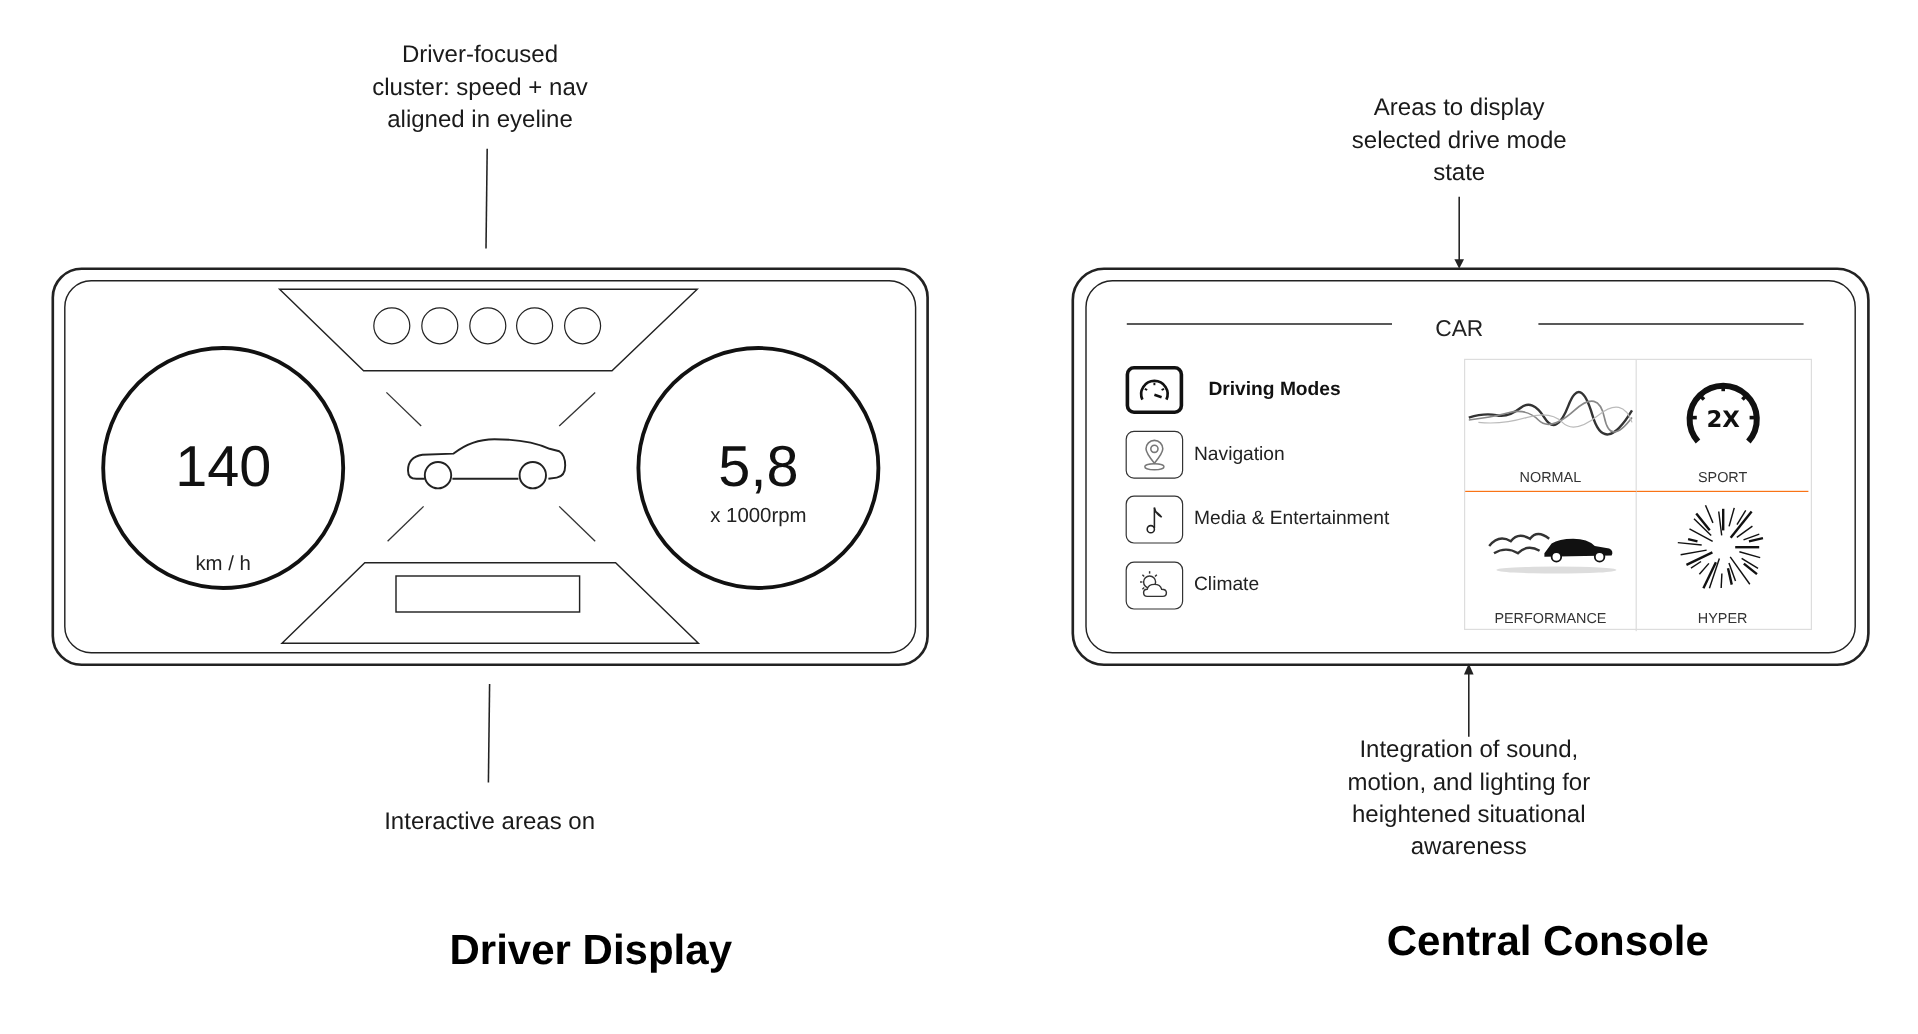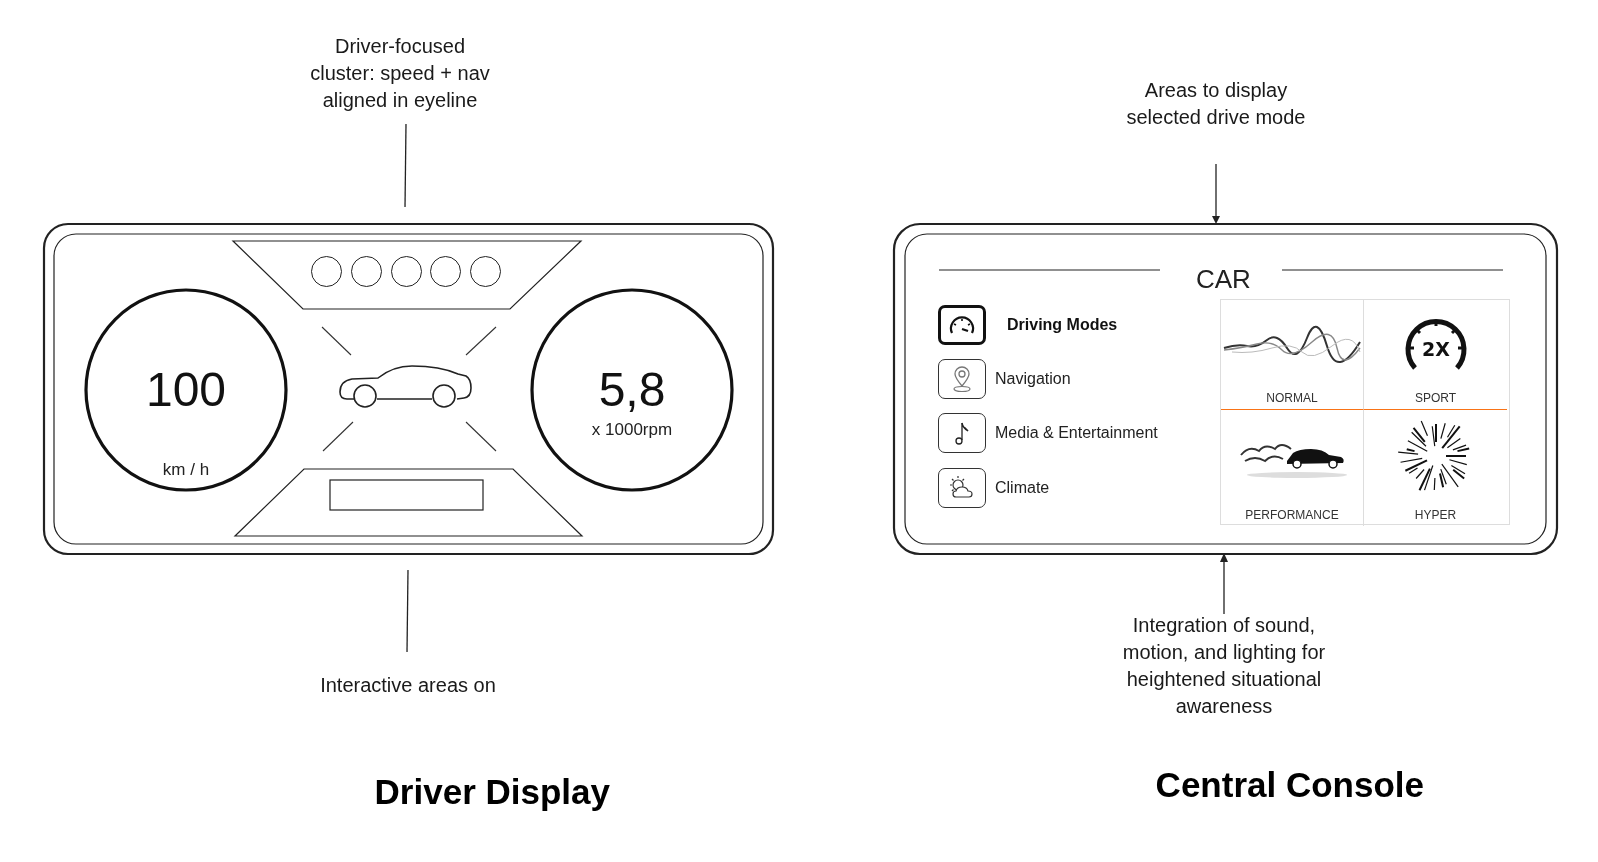--- a/index.html
+++ b/index.html
@@ -18,21 +18,21 @@
   .menu-label { margin-left:9px; font-size:16px; color:#222; }
   .menu-label.active { font-weight:bold; color:#111;margin-left:21px; }
   .mode-grid { position:absolute; left:1220px; top:299px; width:290px; height:226px;
                display:grid; grid-template-columns:143px 143px; grid-template-rows:110px 116px;
                border:1px solid #ddd; box-sizing:border-box; }
   .mode-cell { position:relative; border-right:1px solid #ddd; border-bottom:1px solid #f97316; box-sizing:border-box; cursor:pointer; }
   .mode-cell:nth-child(2n) { border-right:none; }
   .mode-cell:nth-child(n+3) { border-bottom:none; }
   .mode-label { position:absolute; left:0; right:0; bottom:4px; text-align:center; font-size:12px; color:#333; }
   .mode-art { position:absolute; left:0; right:0; top:6px; height:80px; display:flex; align-items:center; justify-content:center; }
-  .car-label { position:absolute; left:1196px; top:264px; font-size:26px; color:#222; }
+  .car-label { position:absolute; left:1196px; top:264px; font-size:19px; color:#222; }
 </style>
 </head>
 <body>
 
 <div class="annot" style="left:250px; top:33px; width:300px;">
   <div>Driver-focused</div>
   <div>cluster: speed + nav</div>
   <div>aligned in eyeline</div>
 </div>
 
@@ -79,35 +79,36 @@
 </svg>
 
 <div>
   <div class="abs" style="left:311px;top:256px;width:29px;height:29px;border:1.3px solid #222;border-radius:50%;"></div>
   <div class="abs" style="left:351px;top:256px;width:29px;height:29px;border:1.3px solid #222;border-radius:50%;"></div>
   <div class="abs" style="left:391px;top:256px;width:29px;height:29px;border:1.3px solid #222;border-radius:50%;"></div>
   <div class="abs" style="left:430px;top:256px;width:29px;height:29px;border:1.3px solid #222;border-radius:50%;"></div>
   <div class="abs" style="left:470px;top:256px;width:29px;height:29px;border:1.3px solid #222;border-radius:50%;"></div>
 </div>
 
-<div class="gauge-big" style="left:106px;top:366px;width:160px;">100</div>
+<div class="gauge-big" style="left:106px;top:366px;width:160px;">140</div>
 <div class="gauge-unit" style="left:106px;top:420px;width:160px;margin-top:40px;">km / h</div>
 
 <div class="gauge-big" style="left:552px;top:366px;width:160px;">5,8</div>
 <div class="gauge-unit" style="left:552px;top:420px;width:160px;">x 1000rpm</div>
 
 <div class="annot" style="left:258px; top:672px; width:300px;">
   <div>Interactive areas on</div>
 </div>
 
 <div class="title" style="left:210px; top:772px; width:400px;">Driver Display</div>
 
 <div class="annot" style="left:1066px; top:77px; width:300px;">
   <div>Areas to display</div>
   <div>selected drive mode</div>
+  <div>state</div>
 </div>
 
 <div class="car-label">CAR</div>
 
 <div class="menu-item" style="top:304px;">
   <div class="menu-icon active">
     <svg width="30" height="24" viewBox="0 0 30 24" style="position:static;">
       <path d="M5,20 A11,11 0 1 1 25,20" fill="none" stroke="#111" stroke-width="2.2"></path>
       <line x1="15" y1="16" x2="21" y2="18" stroke="#111" stroke-width="2.2"></line>
       <line x1="15" y1="6" x2="15" y2="8" stroke="#111" stroke-width="1.6"></line>

